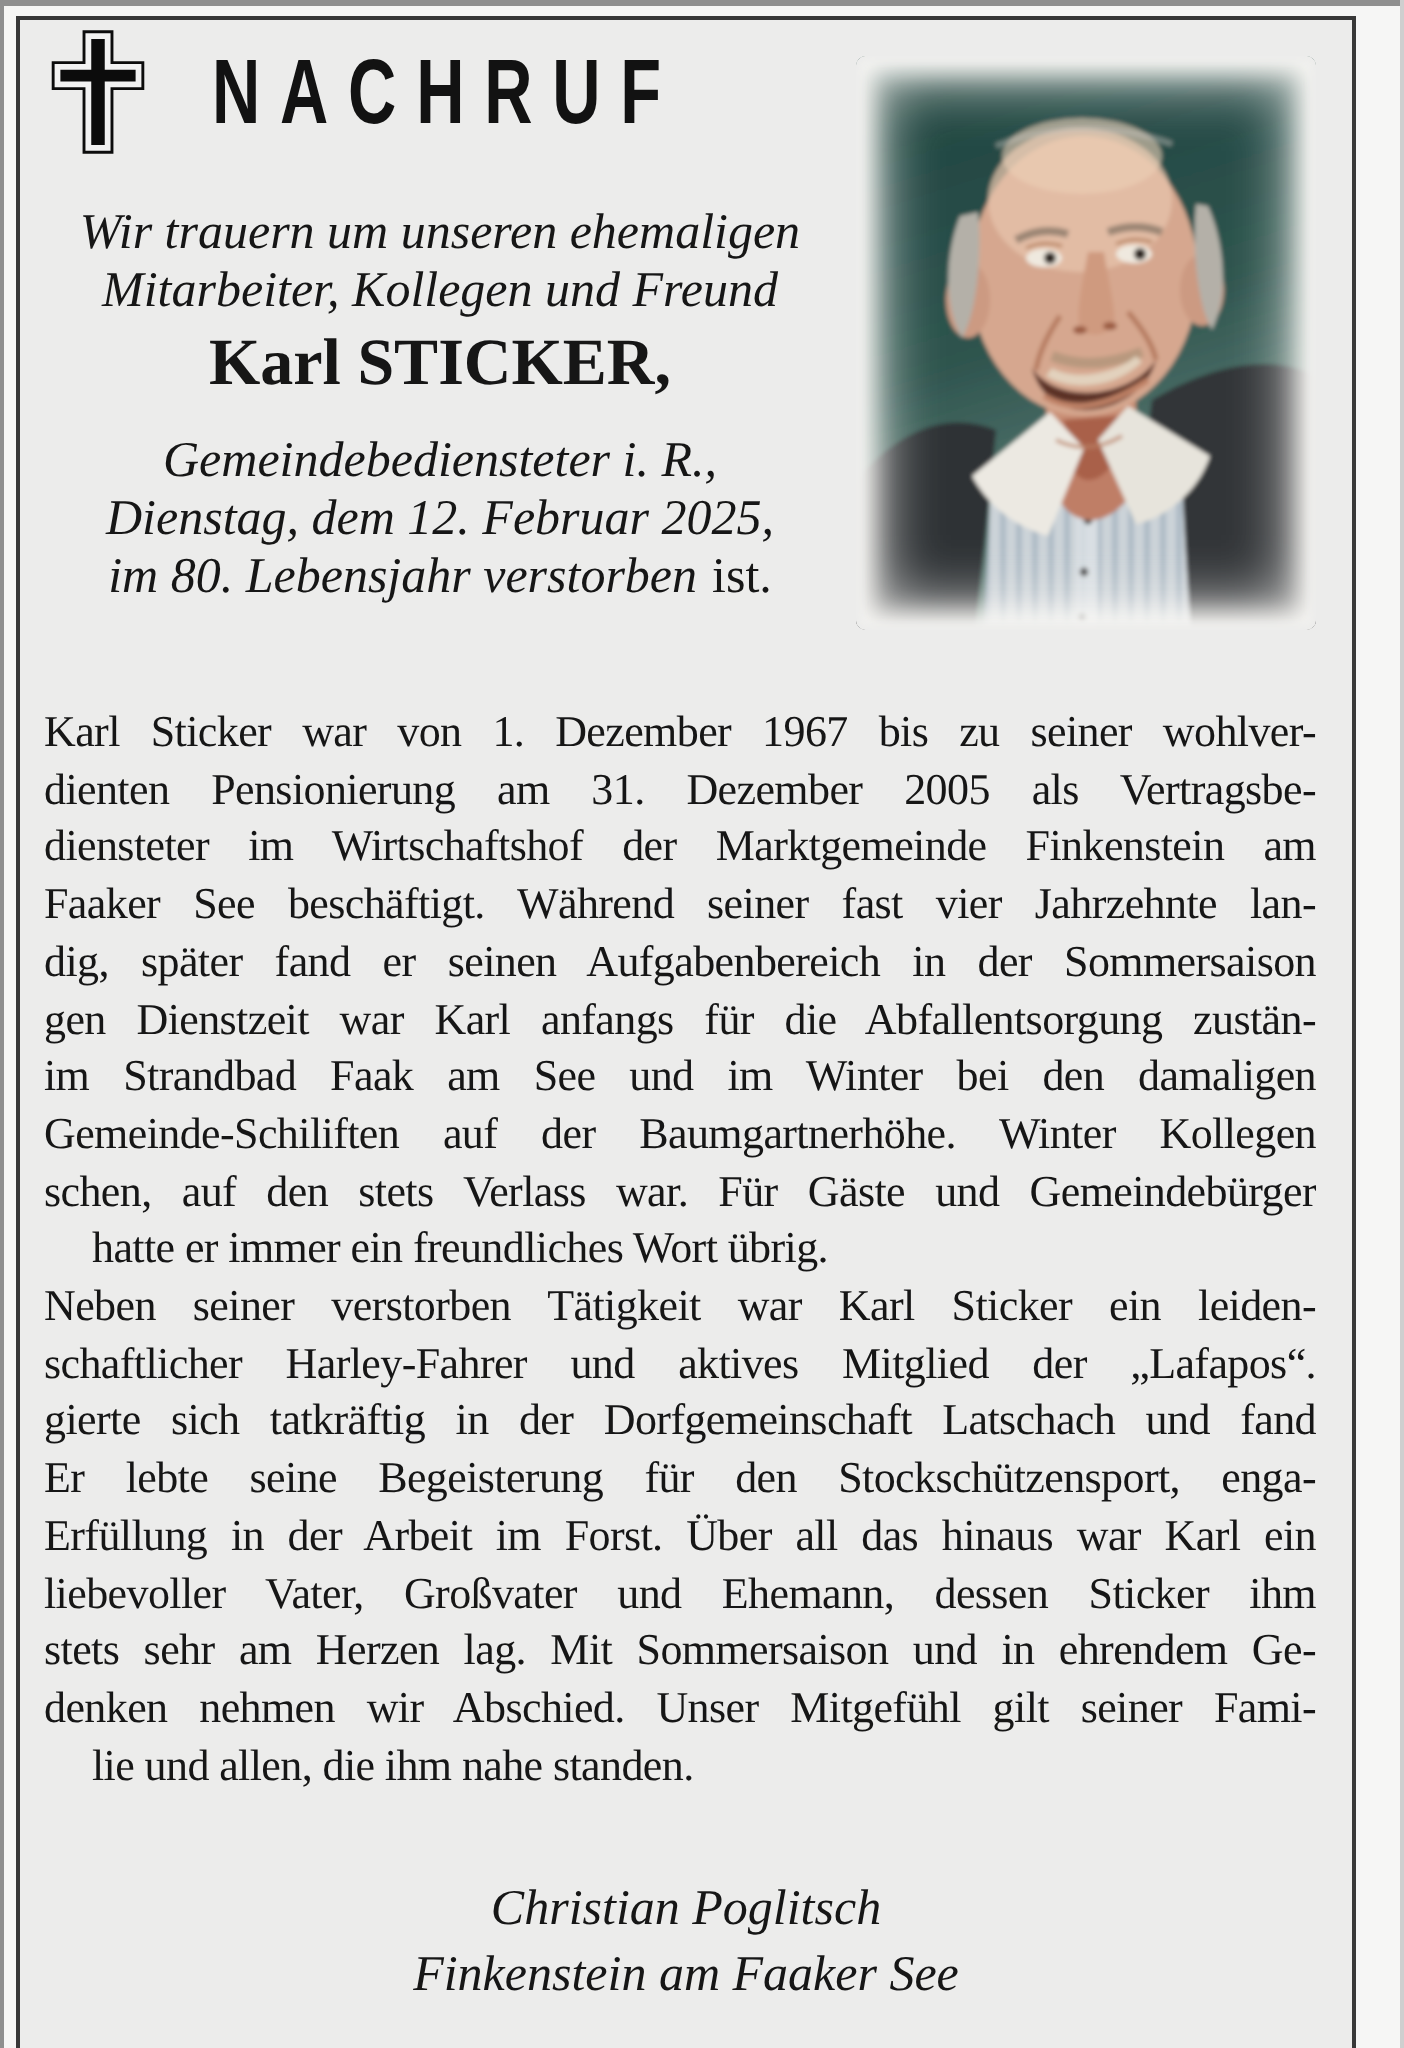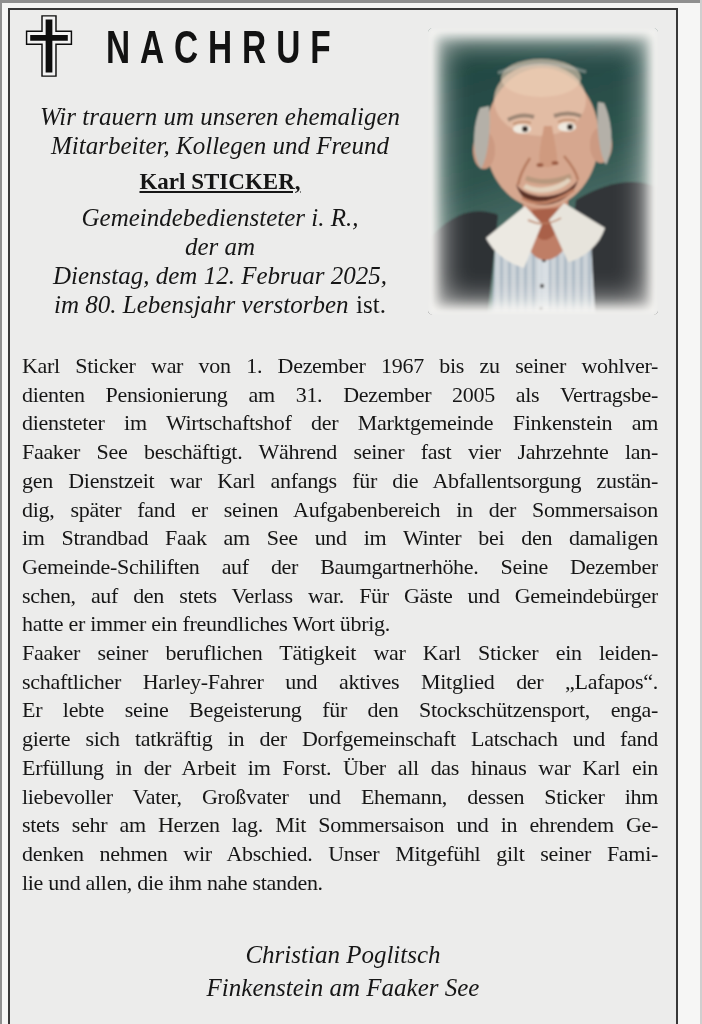--- a/index.html
+++ b/index.html
@@ -40,31 +40,31 @@
       inset 0 0 12px 8px #f8f7f4,
       inset 0 0 28px 14px rgba(248,247,244,0.75);
   }
 
   
   .intro{
     position:absolute;left:0;top:92px;width:420px;text-align:center;
     font-style:italic;font-size:25px;line-height:29px;white-space:nowrap;
   }
   .intro .name{
-    font-style:normal;font-weight:bold;font-size:23px;line-height:40px;margin:2px 0 1px;text-decoration:underline;
+    font-style:normal;font-weight:bold;font-size:33px;line-height:40px;margin:2px 0 14px;
   }
   .intro .roman{font-style:normal;margin-left:0.30em;text-align:center;}
 
   
   .obody{
     position:absolute;left:12px;top:342px;width:636px;
     font-size:22px;line-height:28.7px;letter-spacing:-0.3px;
   }
   .bline{white-space:nowrap;overflow:hidden;text-align:justify;text-align-last:justify;}
-  .bline.last{text-align-last:left;}
+  .bline.last{text-align-last:left;margin-left:24px;}
 
   
   .signature{
     position:absolute;left:0;top:928px;width:666px;text-align:center;
     font-style:italic;font-size:25px;line-height:33px;white-space:nowrap;
   }
 </style>
 </head>
 <body>
 
@@ -157,40 +157,39 @@
       </g>
     </svg>
     <div class="vignette"></div>
   </div>
 
   <div class="intro">
     <div>Wir trauern um unseren ehemaligen</div>
     <div>Mitarbeiter, Kollegen und Freund</div>
     <div class="name">Karl STICKER,</div>
     <div>Gemeindebediensteter i. R.,</div>
-    <div>der am</div>
     <div>Dienstag, dem 12. Februar 2025,</div>
     <div><span>im 80. Lebensjahr verstorben</span><span class="roman">ist.</span></div>
   </div>
 
   <div class="obody">
       <div class="bline">Karl Sticker war von 1. Dezember 1967 bis zu seiner wohlver-</div>
       <div class="bline">dienten Pensionierung am 31. Dezember 2005 als Vertragsbe-</div>
       <div class="bline">diensteter im Wirtschaftshof der Marktgemeinde Finkenstein am</div>
       <div class="bline">Faaker See beschäftigt. Während seiner fast vier Jahrzehnte lan-</div>
+      <div class="bline">dig, später fand er seinen Aufgabenbereich in der Sommersaison</div>
       <div class="bline">gen Dienstzeit war Karl anfangs für die Abfallentsorgung zustän-</div>
-      <div class="bline">dig, später fand er seinen Aufgabenbereich in der Sommersaison</div>
       <div class="bline">im Strandbad Faak am See und im Winter bei den damaligen</div>
-      <div class="bline">Gemeinde-Schiliften auf der Baumgartnerhöhe. Seine Dezember</div>
+      <div class="bline">Gemeinde-Schiliften auf der Baumgartnerhöhe. Winter Kollegen</div>
       <div class="bline">schen, auf den stets Verlass war. Für Gäste und Gemeindebürger</div>
       <div class="bline last">hatte er immer ein freundliches Wort übrig.</div>
-      <div class="bline">Faaker seiner beruflichen Tätigkeit war Karl Sticker ein leiden-</div>
+      <div class="bline">Neben seiner verstorben Tätigkeit war Karl Sticker ein leiden-</div>
       <div class="bline">schaftlicher Harley-Fahrer und aktives Mitglied der „Lafapos“.</div>
+      <div class="bline">gierte sich tatkräftig in der Dorfgemeinschaft Latschach und fand</div>
       <div class="bline">Er lebte seine Begeisterung für den Stockschützensport, enga-</div>
-      <div class="bline">gierte sich tatkräftig in der Dorfgemeinschaft Latschach und fand</div>
       <div class="bline">Erfüllung in der Arbeit im Forst. Über all das hinaus war Karl ein</div>
       <div class="bline">liebevoller Vater, Großvater und Ehemann, dessen Sticker ihm</div>
       <div class="bline">stets sehr am Herzen lag. Mit Sommersaison und in ehrendem Ge-</div>
       <div class="bline">denken nehmen wir Abschied. Unser Mitgefühl gilt seiner Fami-</div>
       <div class="bline last">lie und allen, die ihm nahe standen.</div>
     </div>
 
   <div class="signature">
       <div>Christian Poglitsch</div>
       <div>Finkenstein am Faaker See</div>

